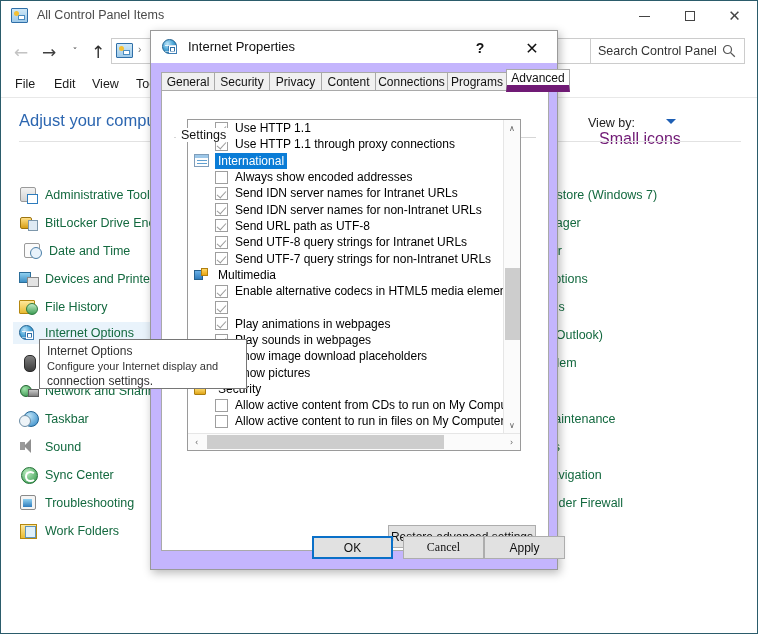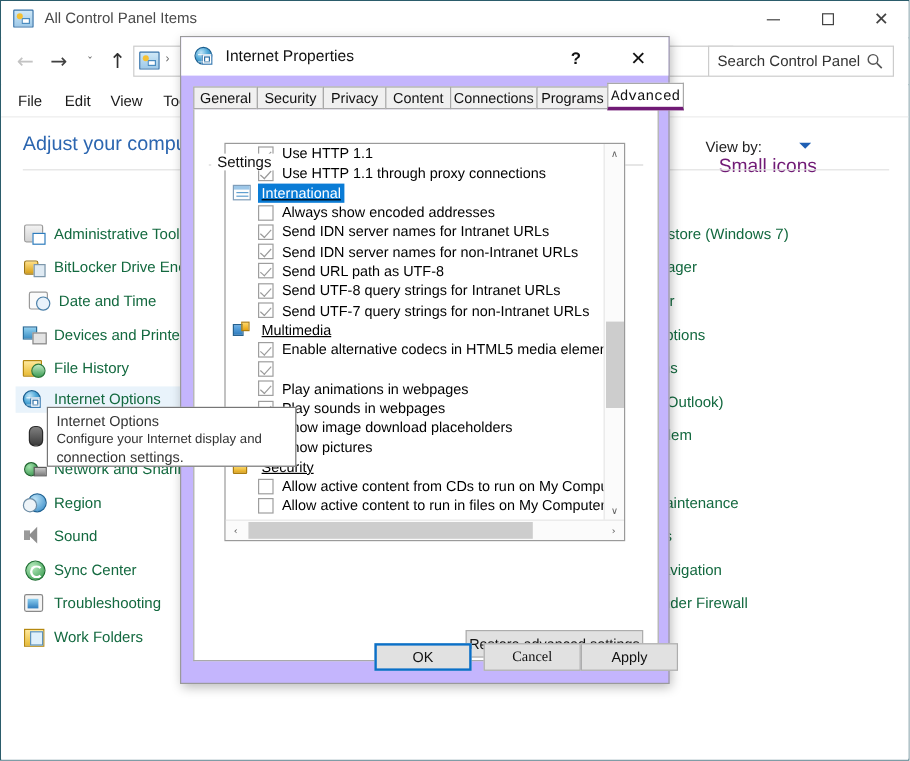--- a/index.html
+++ b/index.html
@@ -274,23 +274,22 @@
     box-sizing: border-box;
     font-size: 12px; color: #111;
     display: flex; align-items: center; justify-content: center;
     padding: 0 6px;
     white-space: nowrap;
   }
   .tab.active {
     top: 0px;
     height: 23px;
     background: #ffffff;
-    border-bottom: 3px solid #701a75;
+    border-bottom: 7px solid #701a75;
     z-index: 5;
-    font-family: Liberation Mono, monospace;
   }
 
   #tabpanel {
     position: absolute; left: 10px; top: 60px;
     width: 388px; height: 460px;
     background: #ffffff;
     border: 1px solid #a9a9a9;
     border-top: none;
     box-sizing: border-box;
   }
@@ -343,21 +342,20 @@
     content: "";
     position: absolute;
     left: 3px; top: 1px;
     width: 4px; height: 8px;
     border: solid #9a9a9a;
     border-width: 0 1.6px 1.6px 0;
     transform: rotate(42deg);
   }
   .lrow.cat {
     padding-left: 6px;
-    text-decoration: underline;
   }
   .lrow.cat .cico {
     width: 15px; height: 14px;
     margin-right: 6px;
     flex: 0 0 15px;
     position: relative;
   }
   .lrow.cat .catlabel {
     padding: 1px 3px;
   }
@@ -639,21 +637,21 @@
           <div style="position:absolute;left:9px;top:7px;width:9px;height:6px;background:linear-gradient(#c8c8c8,#7f7f7f);border:1px solid #5c5c5c;"></div>
         </div>
         <div class="lbl">Network and Sharing Center</div>
       </div>
 
       <div class="cpitem" style="left:18px; top:310px; width:210px;">
         <div class="ico">
           <div style="position:absolute;left:4px;top:1px;width:14px;height:14px;border-radius:50%;background:radial-gradient(circle at 35% 30%,#bfe5f8,#2f86c5);border:1px solid #1f6293;"></div>
           <div style="position:absolute;left:0px;top:5px;width:10px;height:10px;border-radius:50%;background:#eef4f8;border:1px solid #6d8da5;"></div>
         </div>
-        <div class="lbl">Region</div>
+        <div class="lbl">Taskbar</div>
       </div>
 
       <div class="cpitem" style="left:18px; top:338px; width:210px;">
         <div class="ico">
           <div style="position:absolute;left:1px;top:4px;width:5px;height:8px;background:#9a9a9a;"></div>
           <div style="position:absolute;left:5px;top:1px;width:0;height:0;border-top:7px solid transparent;border-bottom:7px solid transparent;border-right:7px solid #8f8f8f;"></div>
         </div>
         <div class="lbl">Sound</div>
       </div>
 

